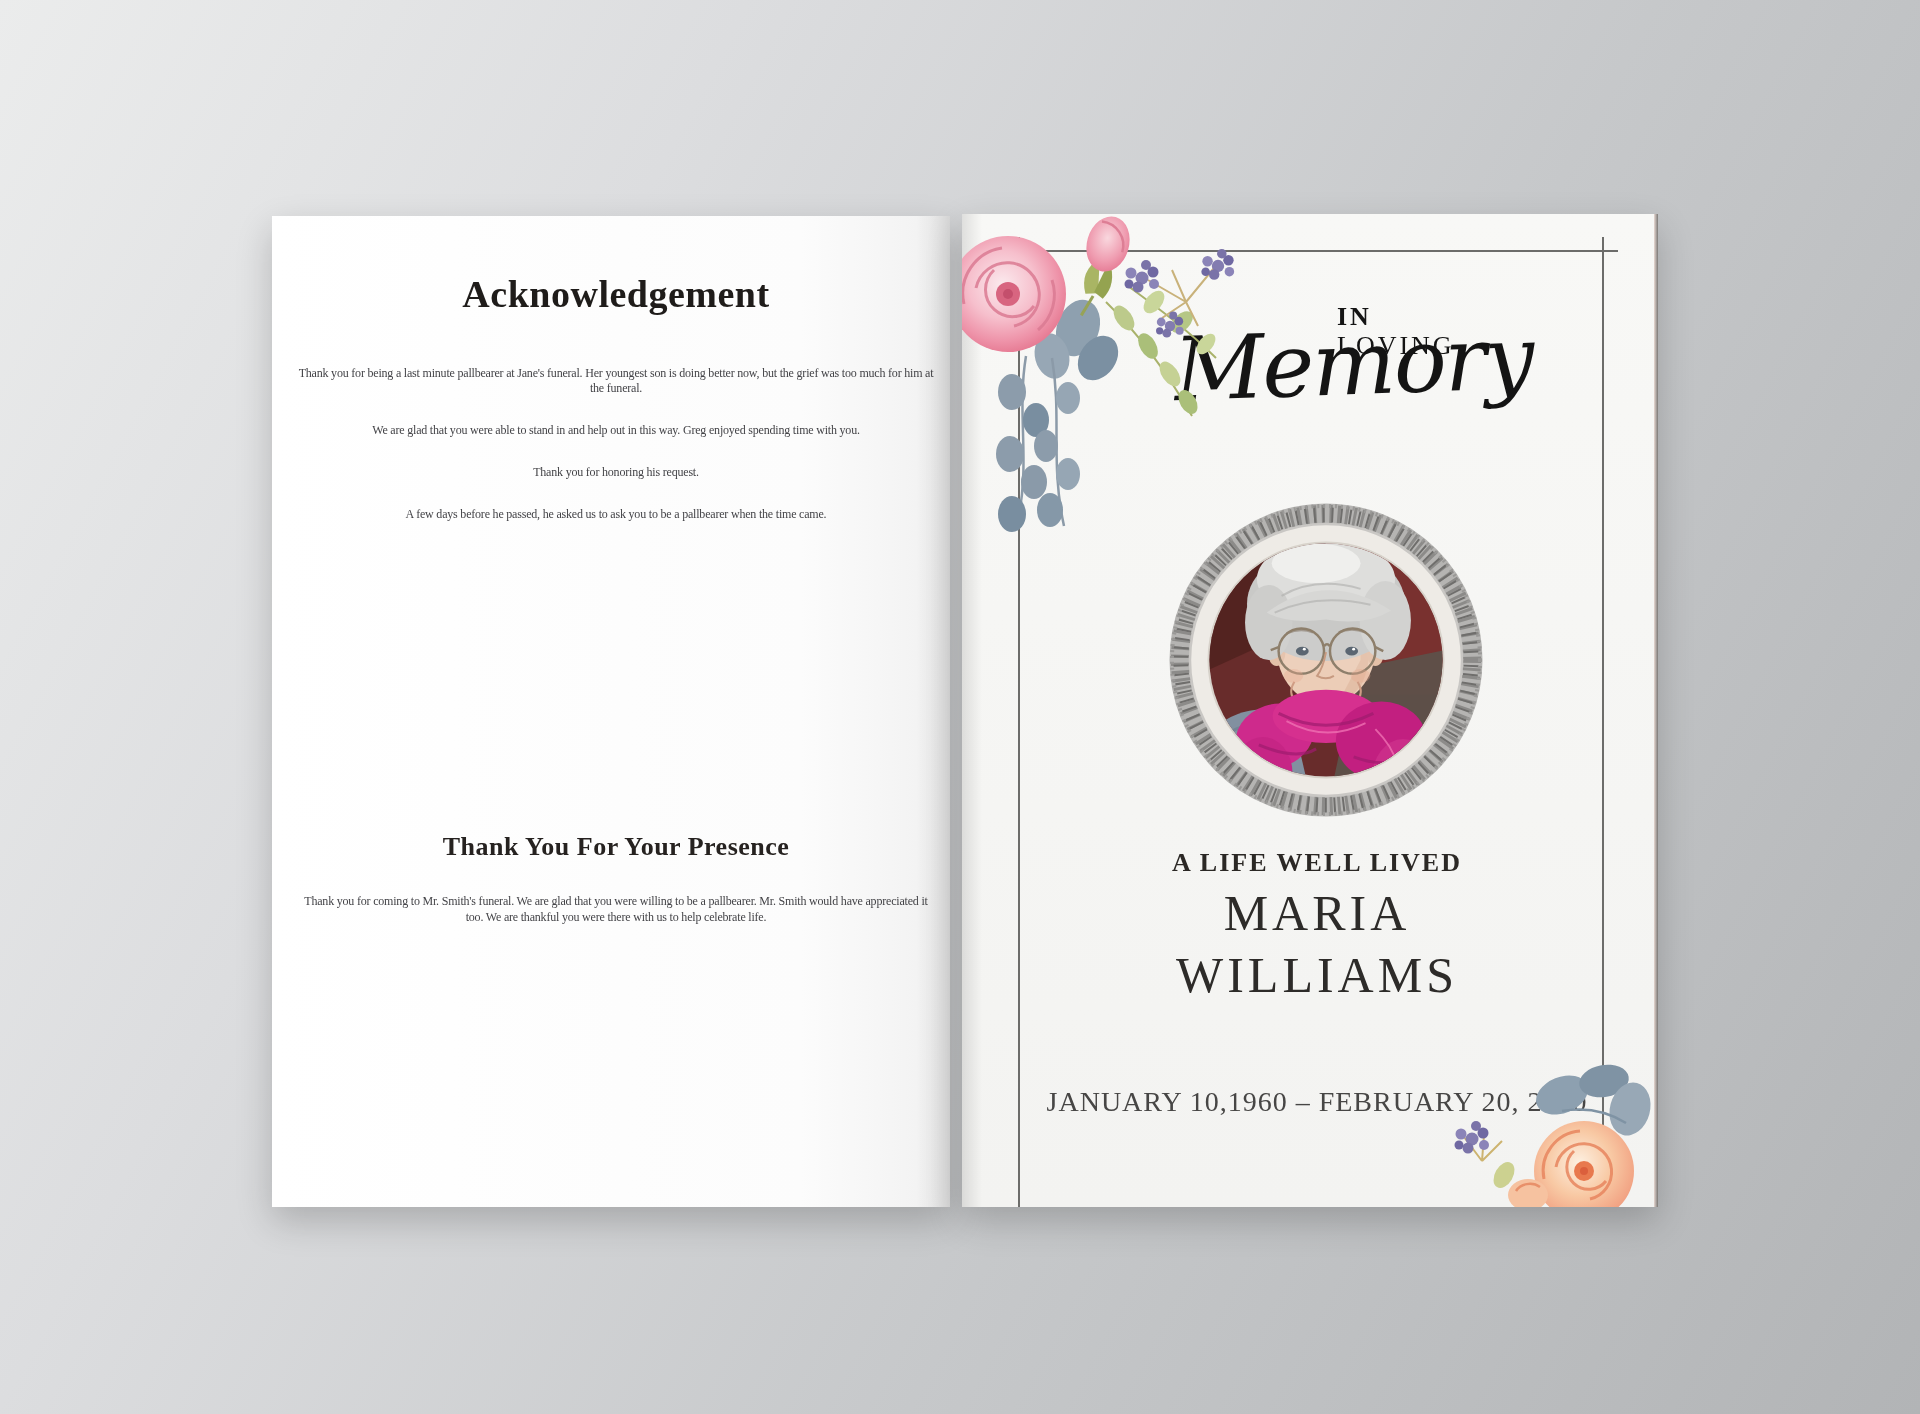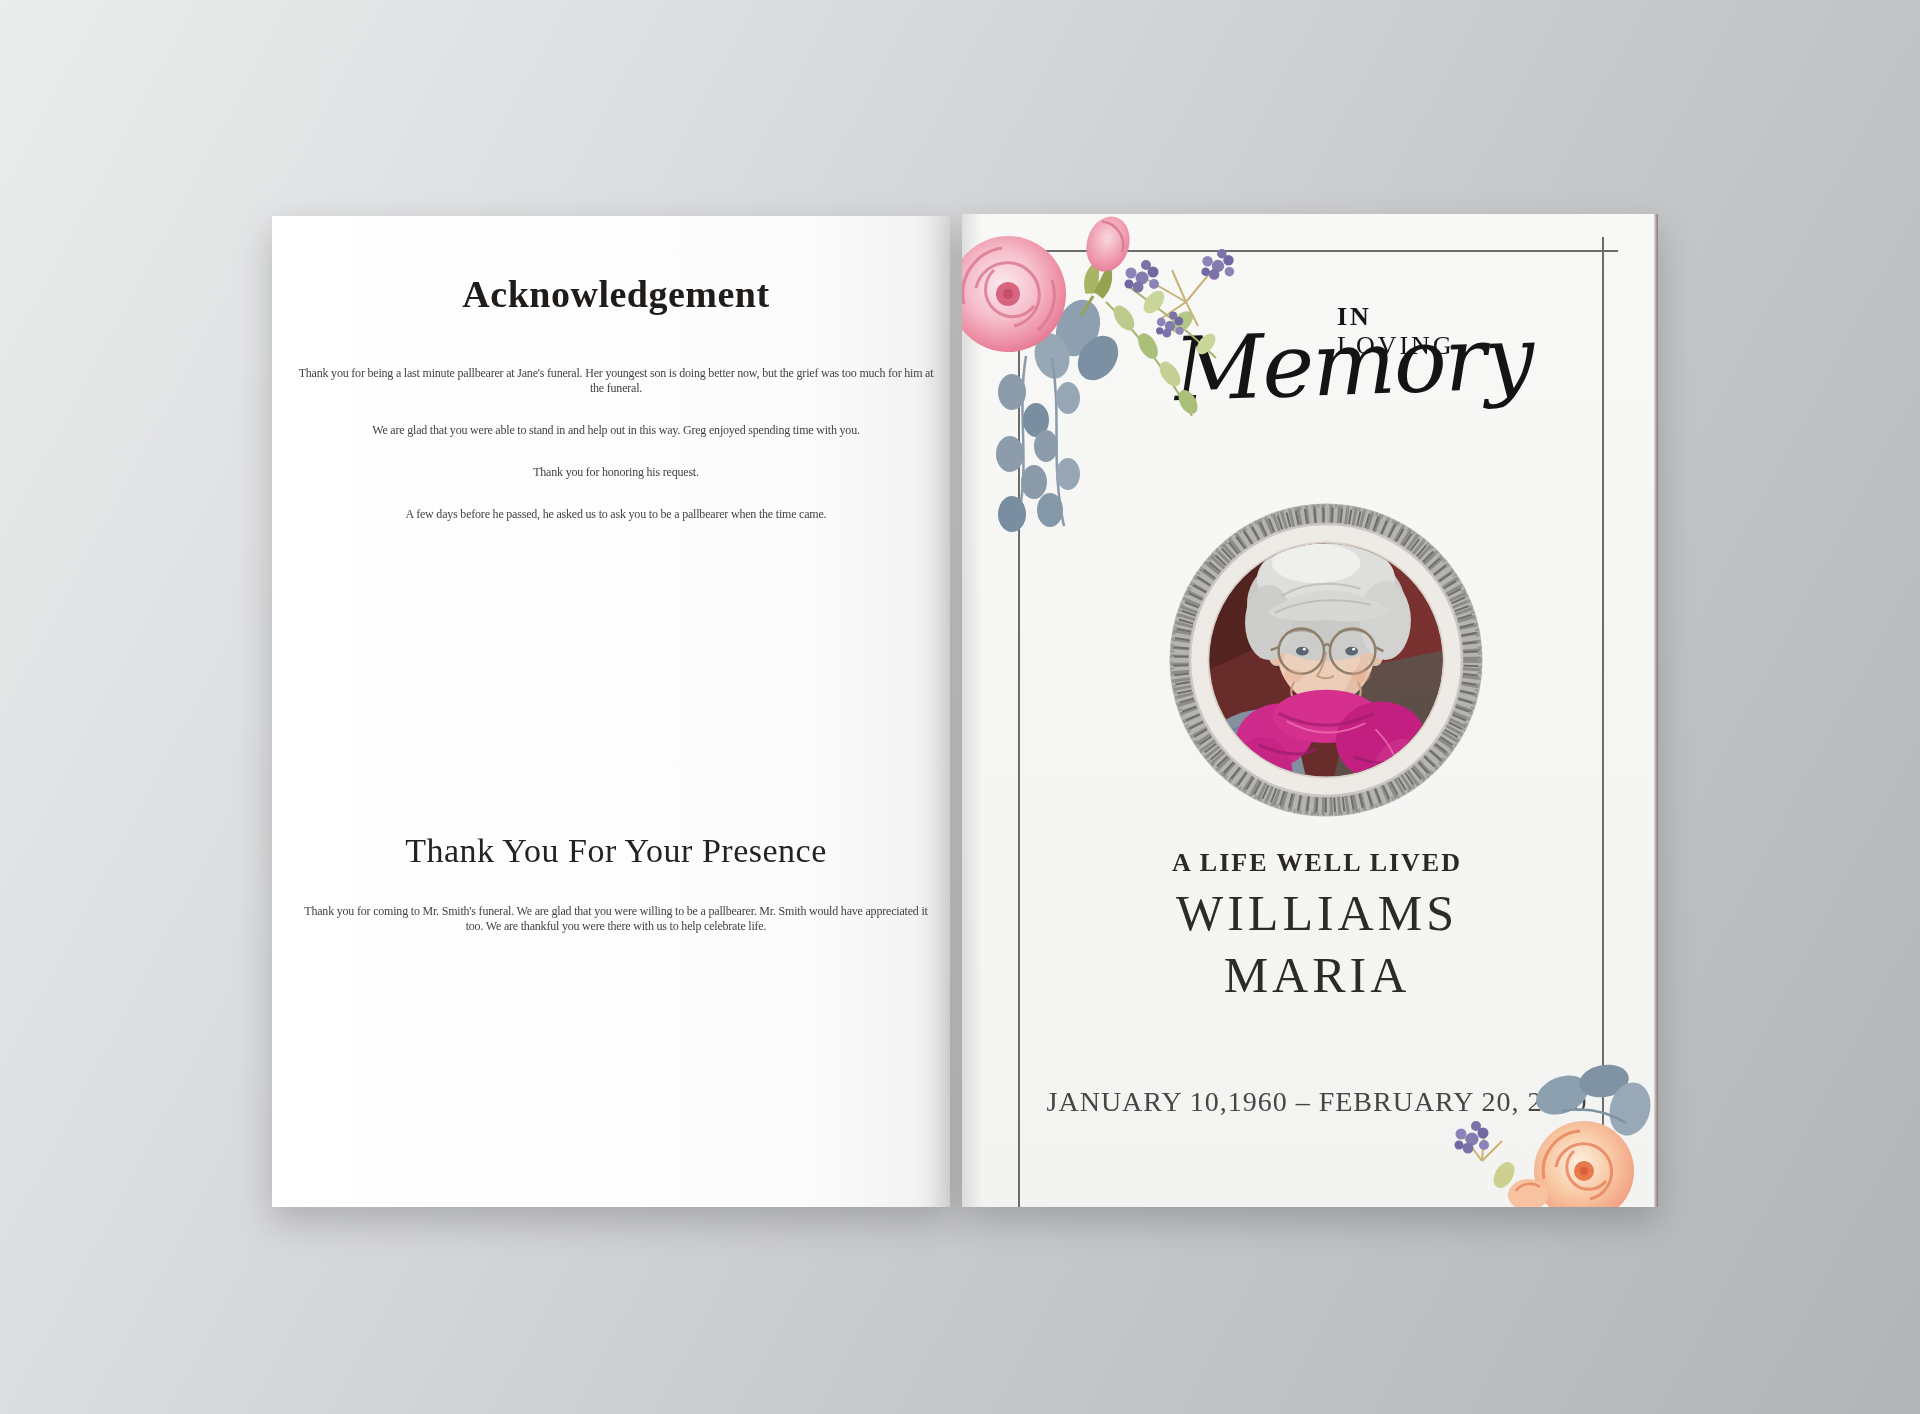--- a/index.html
+++ b/index.html
@@ -38,21 +38,21 @@
   .lp-content{
     position:absolute;left:24px;top:56px;width:640px;
     text-align:center;color:#434347;
   }
   .lp-title{
     font-size:38px;font-weight:bold;color:#1f1c1a;letter-spacing:.5px;
     margin:0 0 48px 0;line-height:1.2;
   }
   .lp-p{font-size:12px;line-height:1.32;letter-spacing:-0.2px;margin:0 0 26px 0;}
   .lp-sub{
-    font-size:34px;font-weight:normal;color:#262220;letter-spacing:.5px;
+    font-size:26px;font-weight:bold;color:#262220;letter-spacing:.5px;
     margin:308px 0 32px 0;line-height:1.2;
   }
 
   
   .fl{position:absolute;background:#6c6c6a;z-index:1;}
   .fl-top{left:40px;top:36px;width:616px;height:2px;}
   .fl-left{left:56px;top:23px;width:2px;height:970px;}
   .fl-right{left:640px;top:23px;width:2px;height:970px;}
 
   
@@ -172,22 +172,22 @@
           <ellipse cx="238" cy="282" rx="32" ry="42" fill="#cb2d89"></ellipse>
           <ellipse cx="96" cy="274" rx="30" ry="36" fill="#c62585"></ellipse>
           <path d="M112,214 Q160,238 208,214 M92,246 Q130,262 150,250 M188,258 Q220,270 240,258" stroke="#9e1b6e" stroke-width="3" fill="none" opacity=".7"></path>
           <path d="M120,222 Q160,244 200,224 M210,230 Q228,248 232,266" stroke="#ef6fb2" stroke-width="2" fill="none" opacity=".8"></path>
         </g>
       </svg>
     </div>
 
     <div class="rp-center rp-tagline">A LIFE WELL LIVED</div>
     <div class="rp-center rp-name">
+      <div>MARIA</div>
       <div>WILLIAMS</div>
-      <div>MARIA</div>
     </div>
     <div class="rp-center rp-dates">JANUARY 10,1960 – FEBRUARY 20, 2020</div>
 
     <svg class="floral floral-tl" width="320" height="360" viewBox="0 0 320 360">
       <defs>
         <radialGradient id="roseG" cx="45%" cy="42%" r="65%">
           <stop offset="0%" stop-color="#fbeaee"></stop>
             <stop offset="45%" stop-color="#f6bfcc"></stop>
           <stop offset="75%" stop-color="#ee93a9"></stop>
             <stop offset="100%" stop-color="#e26e88"></stop>

